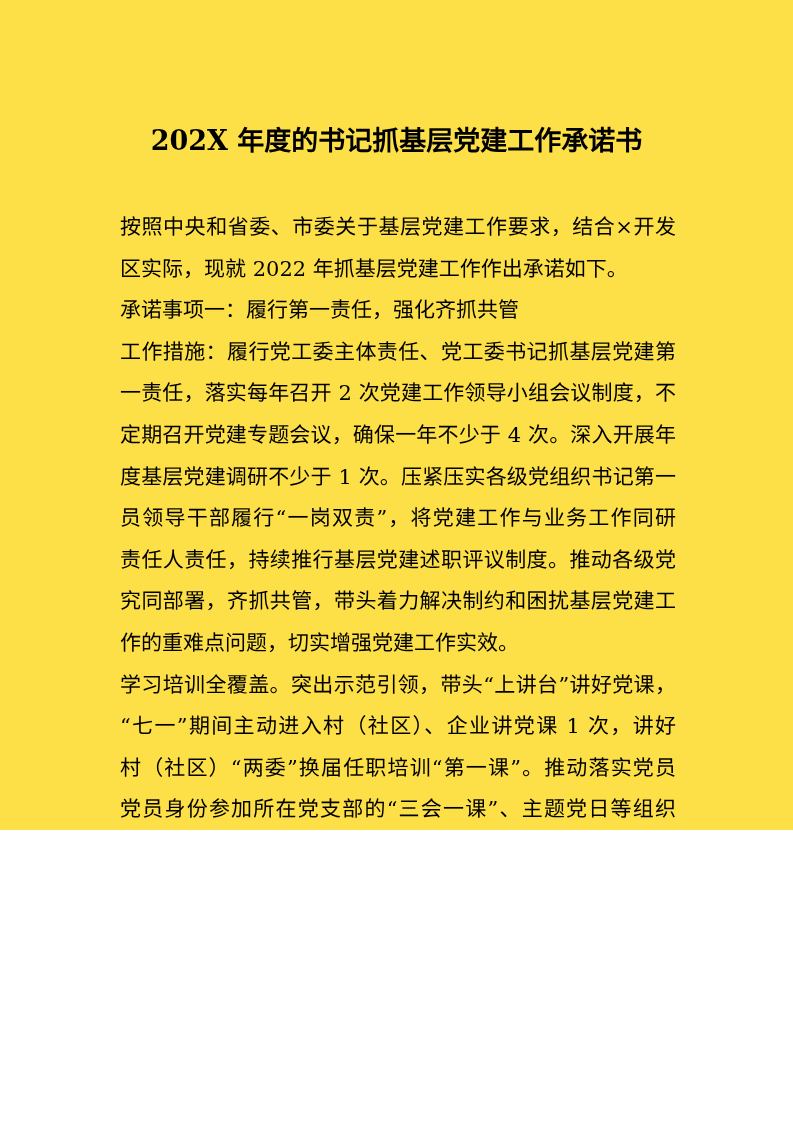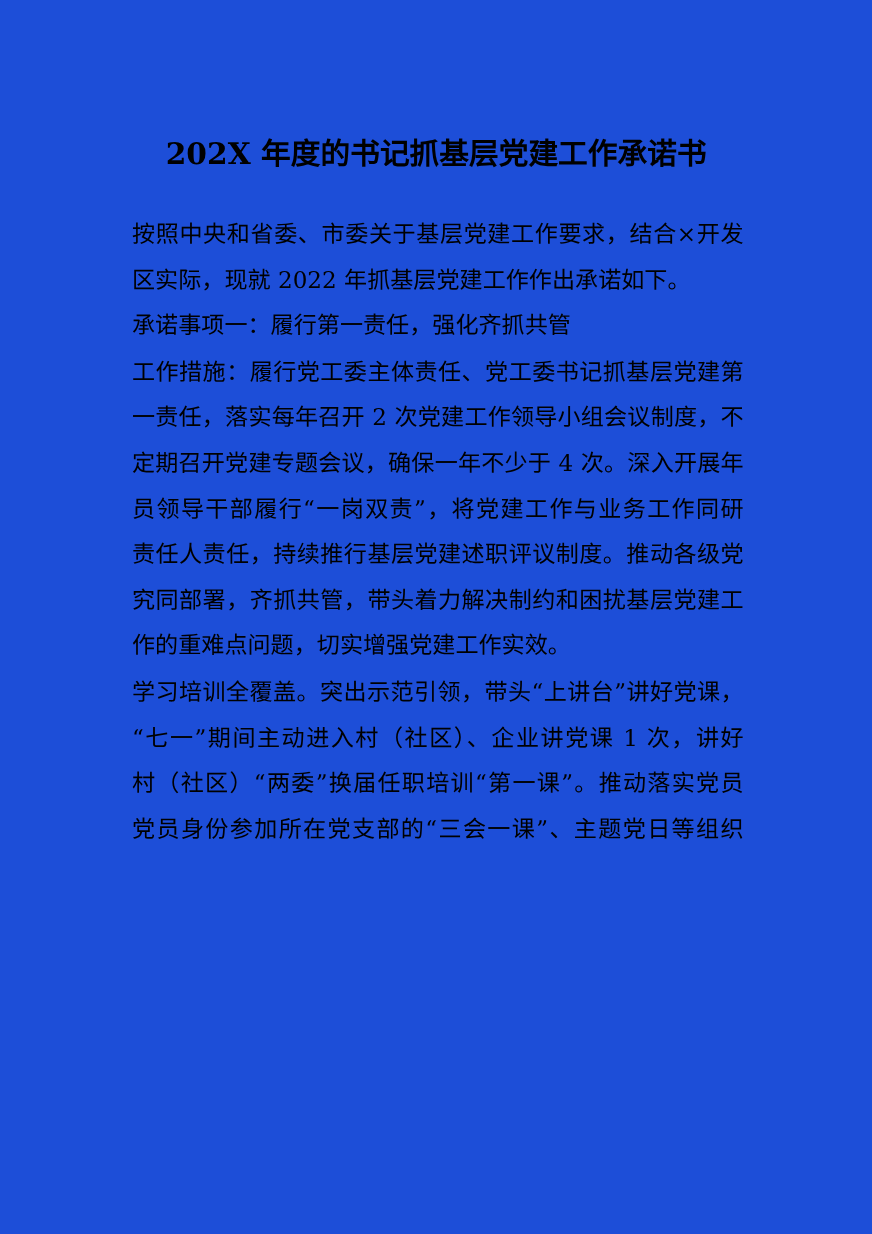--- a/index.html
+++ b/index.html
@@ -3,42 +3,42 @@
 <meta charset="utf-8">
 <style>
   html, body {
     margin: 0;
     padding: 0;
     background: #ffffff;
   }
   .page {
     position: relative;
     width: 793px;
-    height: 1122px;
-    background: #1d4ed8;
+    height: 830px;
+    background: #fde047;
     overflow: hidden;
     color: #000000;
   }
   .doc-title {
     position: absolute;
     left: 0;
     top: 121px;
     width: 100%;
     text-align: center;
     font-family: "DejaVu Serif", serif;
     font-weight: 700;
     font-size: 27px;
     line-height: 40px;
     color: #000000;
     white-space: pre;
   }
   .doc-body {
     position: absolute;
     left: 120px;
-    top: 193px;
+    top: 207px;
     width: 556px;
     font-family: "DejaVu Serif", serif;
     font-size: 21px;
     color: #000000;
   }
   .text-line {
     height: 41.6px;
     line-height: 41.6px;
     overflow: hidden;
     text-align: justify;
@@ -54,20 +54,21 @@
 
 <div class="page">
   <div class="doc-title">202X 年度的书记抓基层党建工作承诺书</div>
   <div class="doc-body">
       <div class="text-line fill">按照中央和省委、市委关于基层党建工作要求，结合×开发</div>
       <div class="text-line">区实际，现就 2022 年抓基层党建工作作出承诺如下。</div>
       <div class="text-line">承诺事项一：履行第一责任，强化齐抓共管</div>
       <div class="text-line fill">工作措施：履行党工委主体责任、党工委书记抓基层党建第</div>
       <div class="text-line fill">一责任，落实每年召开 2 次党建工作领导小组会议制度，不</div>
       <div class="text-line fill">定期召开党建专题会议，确保一年不少于 4 次。深入开展年</div>
+      <div class="text-line fill">度基层党建调研不少于 1 次。压紧压实各级党组织书记第一</div>
       <div class="text-line fill">员领导干部履行“一岗双责”，将党建工作与业务工作同研</div>
       <div class="text-line fill">责任人责任，持续推行基层党建述职评议制度。推动各级党</div>
       <div class="text-line fill">究同部署，齐抓共管，带头着力解决制约和困扰基层党建工</div>
       <div class="text-line">作的重难点问题，切实增强党建工作实效。</div>
       <div class="text-line fill">学习培训全覆盖。突出示范引领，带头“上讲台”讲好党课，</div>
       <div class="text-line fill">“七一”期间主动进入村（社区）、企业讲党课 1 次，讲好</div>
       <div class="text-line fill">村（社区）“两委”换届任职培训“第一课”。推动落实党员</div>
       <div class="text-line fill">党员身份参加所在党支部的“三会一课”、主题党日等组织</div>
     </div>
 </div>

